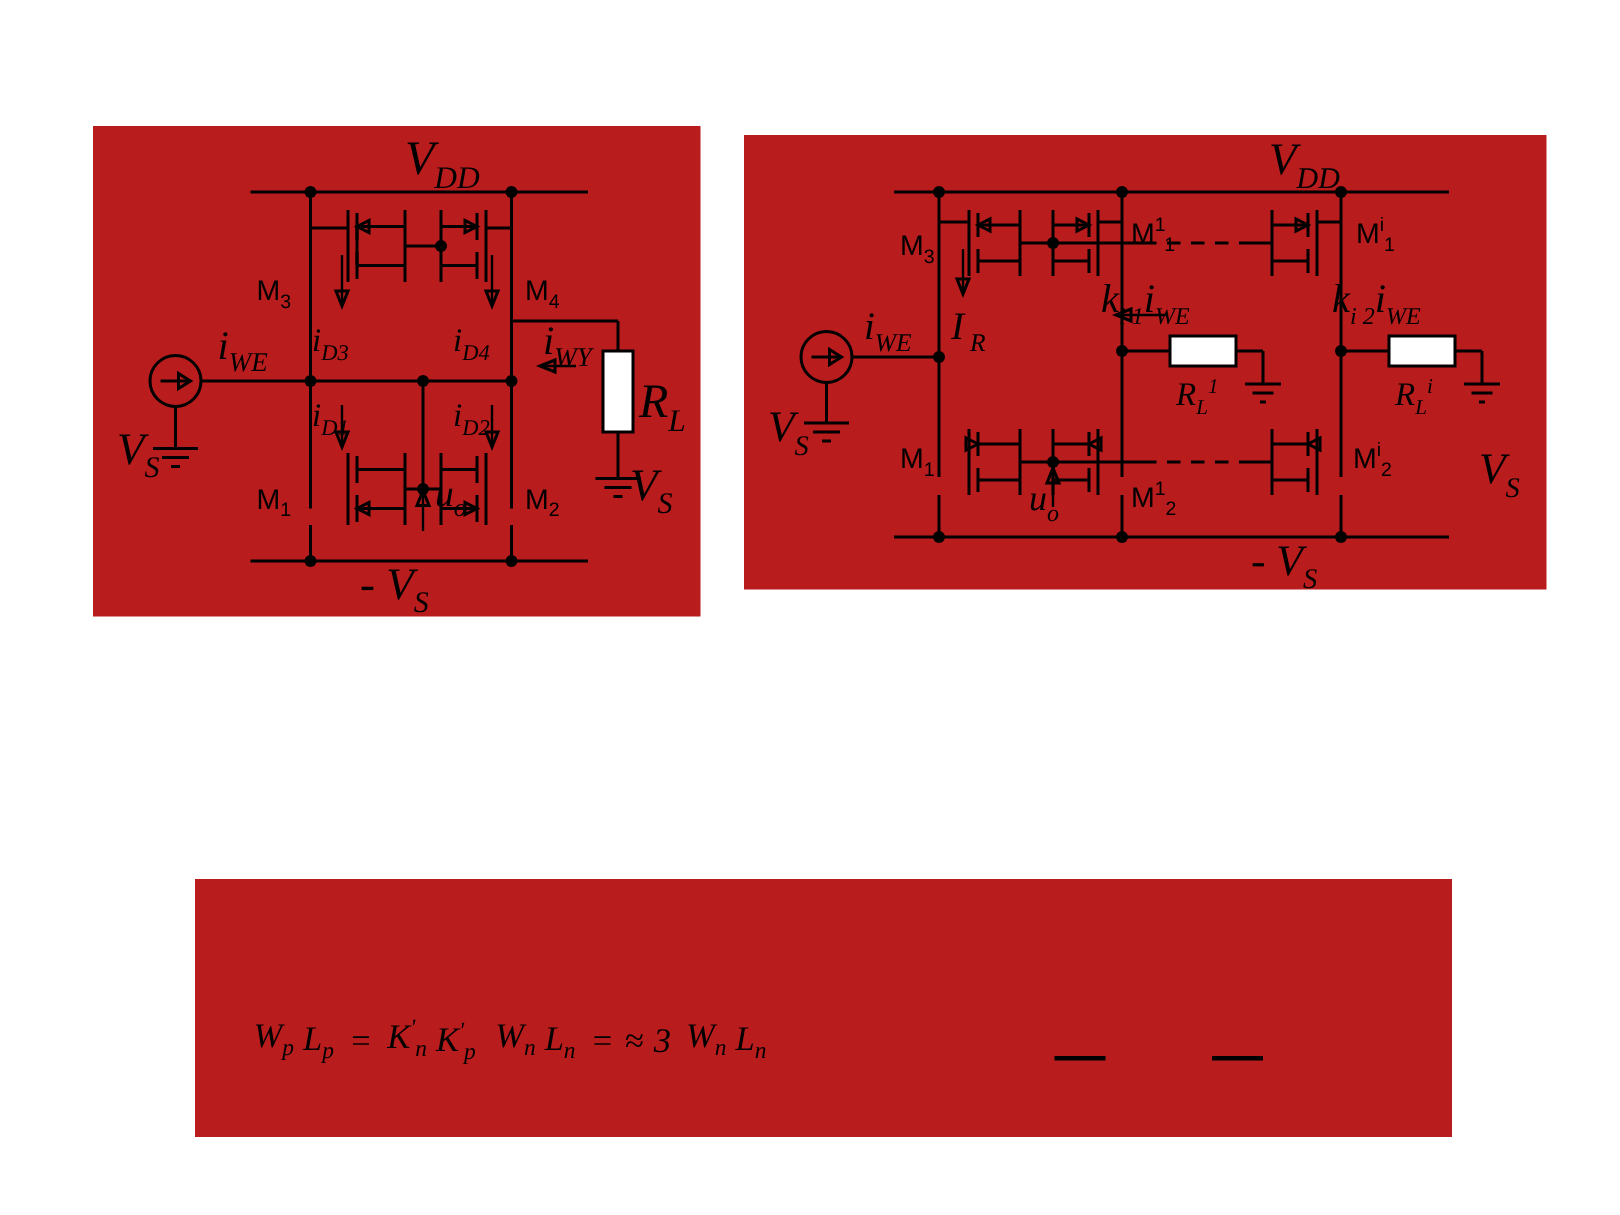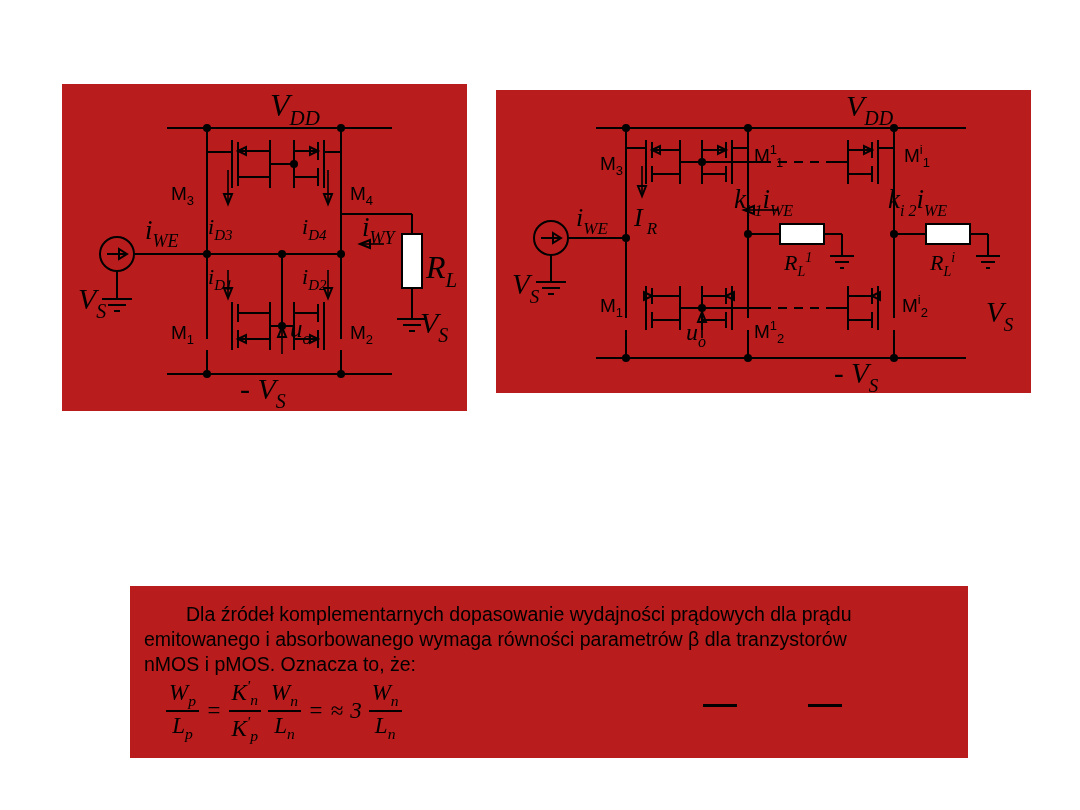--- a/index.html
+++ b/index.html
@@ -108,22 +108,22 @@
     font-family: "Liberation Serif", serif;
     font-style: italic;
     font-size: 23px;
     color: #000;
     display: flex;
     align-items: center;
     gap: 7px;
   }
   .frac {
     display: inline-flex;
-    flex-direction: column;
-    align-items: center;
+    flex-direction: row;
+    align-items: flex-start;
     line-height: 1.05;
   }
   .frac .num {
     padding: 0 3px 1px 3px;
   }
   .frac .bar {
     width: 100%;
     height: 2px;
     background: #000;
   }
@@ -450,25 +450,20 @@
     <text class="lbl" x="490" y="232" font-size="29">
       <tspan>V</tspan><tspan dy="9" font-size="19">S</tspan>
     </text>
     <text class="lbl" x="338" y="293" font-size="29">
       <tspan>- V</tspan><tspan dy="9" font-size="19">S</tspan>
     </text>
   </svg>
 </div>
 
 <div class="panel" id="panel-text">
-  <div class="txt-block">
-    <p><span class="indent"></span><span>Dla źródeł komplementarnych dopasowanie wydajności prądowych dla prądu</span></p>
-    <p>emitowanego i absorbowanego wymaga równości parametrów β dla tranzystorów</p>
-    <p>nMOS i pMOS. Oznacza to, że:</p>
-  </div>
 
   <div class="formula">
     <span class="frac">
       <span class="num"><span>W</span><span class="sub">p</span></span>
       <span class="bar"></span>
       <span class="den"><span>L</span><span class="sub">p</span></span>
     </span>
     <span>=</span>
     <span class="frac">
       <span class="num"><span>K</span><span class="sup">'</span><span class="sub">n</span></span>

